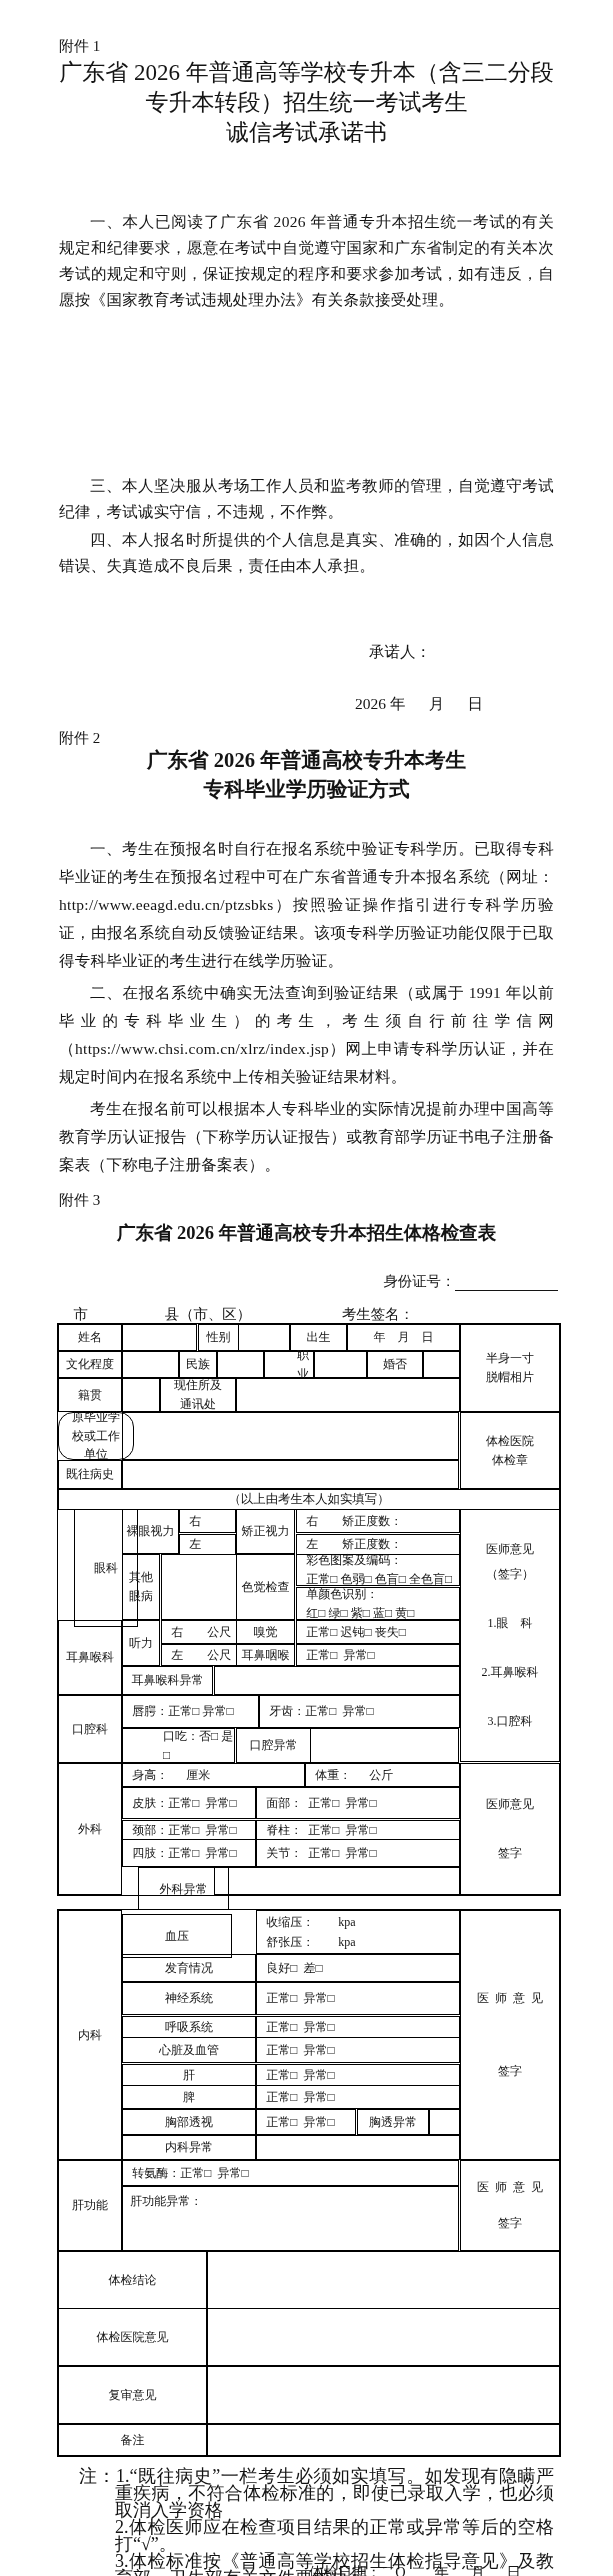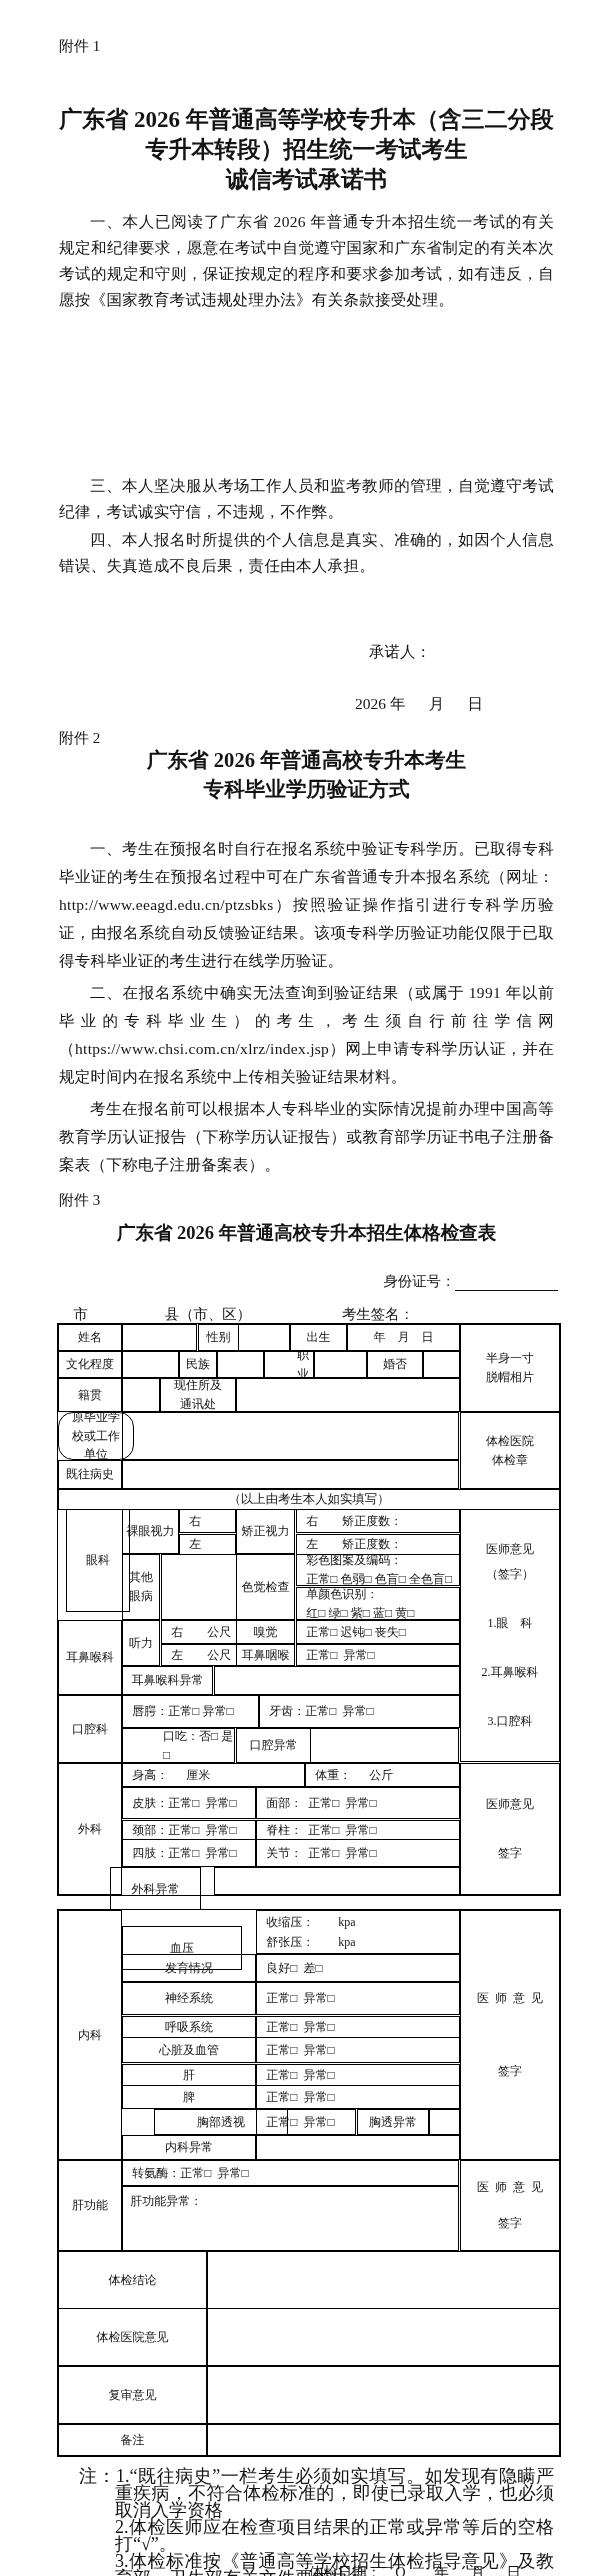--- a/index.html
+++ b/index.html
@@ -1,20 +1,20 @@
 <!DOCTYPE html>
 <html style="font-size:8.2px"><head>
 <meta charset="utf-8">
 <style>
   html,body{margin:0;padding:0;background:#ffffff;}
   #page{position:relative;width:613px;height:3187px;background:#ffffff;
         font-family:"Liberation Serif","DejaVu Serif",serif;color:#141414;overflow:hidden;}
   .abs{position:absolute;}
   .att-label{font-size:15px;line-height:20.6px;}
-  .doc-title{width:613px;text-align:center;font-weight:700;font-size:23px;line-height:30px;margin-top:47px;}
+  .doc-title{width:613px;text-align:center;font-weight:400;font-size:23px;line-height:30px;}
   .doc-title2{width:613px;text-align:center;font-weight:700;font-size:20.6px;line-height:29px;}
   .table-title{width:613px;text-align:center;font-weight:700;font-size:18.5px;line-height:23px;}
   .para{left:59px;width:495px;font-size:15.5px;line-height:26px;text-align:justify;
         text-indent:2em;letter-spacing:0.3px;}
   .para2{line-height:28px;}
   .sig{font-size:15.5px;white-space:pre;}
   .uline{display:inline-block;border-bottom:1px solid #141414;height:1.05em;vertical-align:bottom;}
   .formline{font-size:14.4px;white-space:pre;}
   .sheet{position:absolute;border:0.5px solid #000;background:#fff;}
   .c{position:absolute;border:0.5px solid #000;box-sizing:border-box;display:flex;
@@ -88,21 +88,21 @@
 单位</div>
     <div class="c" style="left:64px;top:88px;width:337px;height:48px;"></div>
     <div class="c" style="left:0;top:136px;width:64px;height:29px;">既往病史</div>
     <div class="c" style="left:64px;top:136px;width:337px;height:29px;"></div>
     <div class="c" style="left:402px;top:0;width:100px;height:88px;">半身一寸
 脱帽相片</div>
     <div class="c" style="left:402px;top:88px;width:100px;height:77px;">体检医院
 体检章</div>
     <div class="c" style="left:0;top:165px;width:502px;height:20.6px;font-size:12.4px;">（以上由考生本人如实填写）</div>
 
-    <div class="c" style="left:8px;top:185px;width:64px;height:103px;">眼科</div>
+    <div class="c" style="left:16px;top:185px;width:64px;height:118px;">眼科</div>
     <div class="c" style="left:64px;top:185px;width:57px;height:45px;">裸眼视力</div>
     <div class="c ml" style="left:121px;top:185px;width:57px;height:24px;">右</div>
     <div class="c ml" style="left:121px;top:210px;width:57px;height:20.6px;">左</div>
     <div class="c" style="left:178px;top:185px;width:59px;height:45px;">矫正视力</div>
     <div class="c ml" style="left:238px;top:185px;width:164px;height:24px;">右        矫正度数：</div>
     <div class="c ml" style="left:238px;top:210px;width:164px;height:20.6px;">左        矫正度数：</div>
     <div class="c" style="left:64px;top:230px;width:38px;height:66px;">其他
 眼病</div>
     <div class="c" style="left:103px;top:230px;width:76px;height:66px;"></div>
     <div class="c" style="left:178px;top:230px;width:59px;height:66px;">色觉检查</div>
@@ -131,55 +131,55 @@
 
     <div class="c" style="left:0;top:439px;width:64px;height:132px;">外科</div>
     <div class="c ml" style="left:64px;top:439px;width:183px;height:24px;">身高：      厘米</div>
     <div class="c ml" style="left:247px;top:439px;width:155px;height:24px;">体重：      公斤</div>
     <div class="c ml" style="left:64px;top:463px;width:134px;height:32px;">皮肤：正常□  异常□</div>
     <div class="c ml" style="left:198px;top:463px;width:204px;height:32px;">面部：  正常□  异常□</div>
     <div class="c ml" style="left:64px;top:496px;width:134px;height:19.6px;">颈部：正常□  异常□</div>
     <div class="c ml" style="left:198px;top:496px;width:204px;height:19.6px;">脊柱：  正常□  异常□</div>
     <div class="c ml" style="left:64px;top:515px;width:134px;height:28px;">四肢：正常□  异常□</div>
     <div class="c ml" style="left:198px;top:515px;width:204px;height:28px;">关节：  正常□  异常□</div>
-    <div class="c" style="left:52px;top:543px;width:91px;height:44px;">外科异常</div>
+    <div class="c" style="left:80px;top:543px;width:91px;height:44px;">外科异常</div>
     <div class="c" style="left:156px;top:543px;width:246px;height:28px;"></div>
 
     <div class="c" style="left:402px;top:185px;width:100px;height:253px;line-height:2.05;">医师意见
 （签字）
 
 1.眼    科
 
 2.耳鼻喉科
 
 3.口腔科</div>
     <div class="c" style="left:402px;top:439px;width:100px;height:132px;flex-direction:column;justify-content:space-evenly;">
       <div>医师意见</div>
       <div>签字</div>
     </div>
   </div>
 
   <div class="sheet" style="left:57px;top:1909px;width:502px;height:546px;">
     <div class="c" style="left:0;top:0;width:64px;height:250px;">内科</div>
-    <div class="c" style="left:64px;top:16px;width:120px;height:44px;">血压</div>
+    <div class="c" style="left:64px;top:4px;width:110px;height:44px;">血压</div>
     <div class="c ml" style="left:198px;top:0;width:204px;height:44px;line-height:1.7;">收缩压：        kpa
 舒张压：        kpa</div>
     <div class="c" style="left:64px;top:44px;width:134px;height:28px;">发育情况</div>
     <div class="c ml" style="left:198px;top:44px;width:204px;height:28px;">良好□  差□</div>
     <div class="c" style="left:64px;top:72px;width:134px;height:33px;">神经系统</div>
     <div class="c ml" style="left:198px;top:72px;width:204px;height:33px;">正常□  异常□</div>
     <div class="c" style="left:64px;top:106px;width:134px;height:21.6px;">呼吸系统</div>
     <div class="c ml" style="left:198px;top:106px;width:204px;height:21.6px;">正常□  异常□</div>
     <div class="c" style="left:64px;top:127px;width:134px;height:26px;">心脏及血管</div>
     <div class="c ml" style="left:198px;top:127px;width:204px;height:26px;">正常□  异常□</div>
     <div class="c" style="left:64px;top:154px;width:134px;height:21.6px;">肝</div>
     <div class="c ml" style="left:198px;top:154px;width:204px;height:21.6px;">正常□  异常□</div>
     <div class="c" style="left:64px;top:175px;width:134px;height:24px;">脾</div>
     <div class="c ml" style="left:198px;top:175px;width:204px;height:24px;">正常□  异常□</div>
-    <div class="c" style="left:64px;top:199px;width:134px;height:26px;margin-left:32px;">胸部透视</div>
+    <div class="c" style="left:64px;top:199px;width:134px;height:26px;">胸部透视</div>
     <div class="c ml" style="left:198px;top:199px;width:100px;height:26px;">正常□  异常□</div>
     <div class="c" style="left:299px;top:199px;width:72px;height:26px;">胸透异常</div>
     <div class="c" style="left:371px;top:199px;width:31px;height:26px;"></div>
     <div class="c" style="left:64px;top:225px;width:134px;height:25px;">内科异常</div>
     <div class="c" style="left:198px;top:225px;width:204px;height:25px;"></div>
     <div class="c" style="left:0;top:250px;width:64px;height:91px;">肝功能</div>
     <div class="c ml" style="left:64px;top:250px;width:337px;height:26px;">转氨酶：正常□  异常□</div>
     <div class="c tl" style="left:64px;top:276px;width:337px;height:65px;">肝功能异常：</div>
     <div class="c" style="left:402px;top:0;width:100px;height:250px;flex-direction:column;justify-content:center;gap:54px;">
       <div>医  师  意  见</div>

